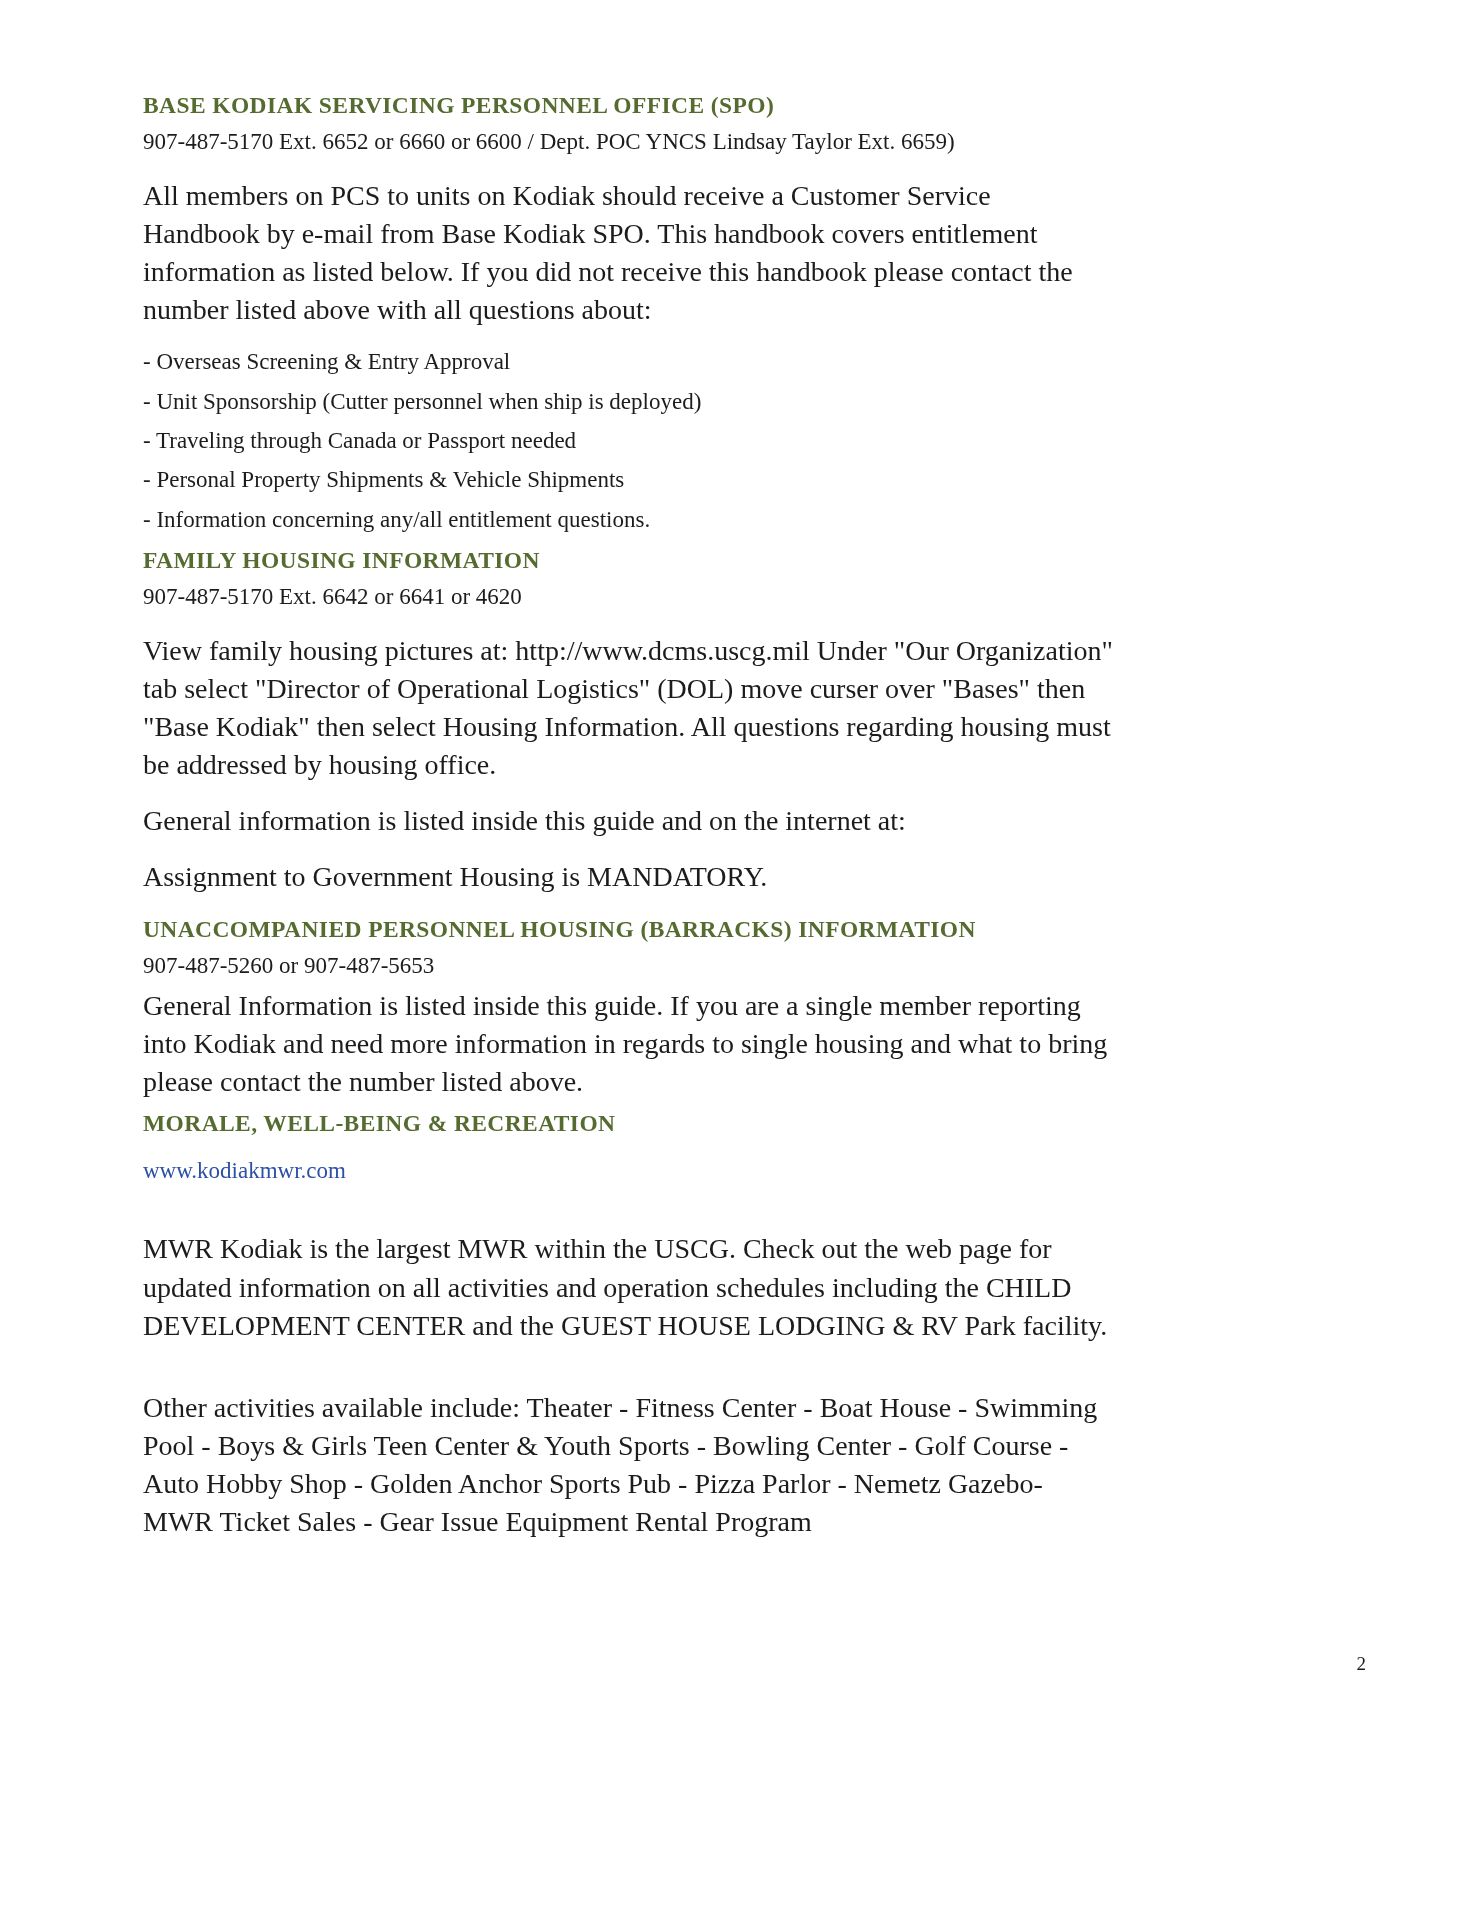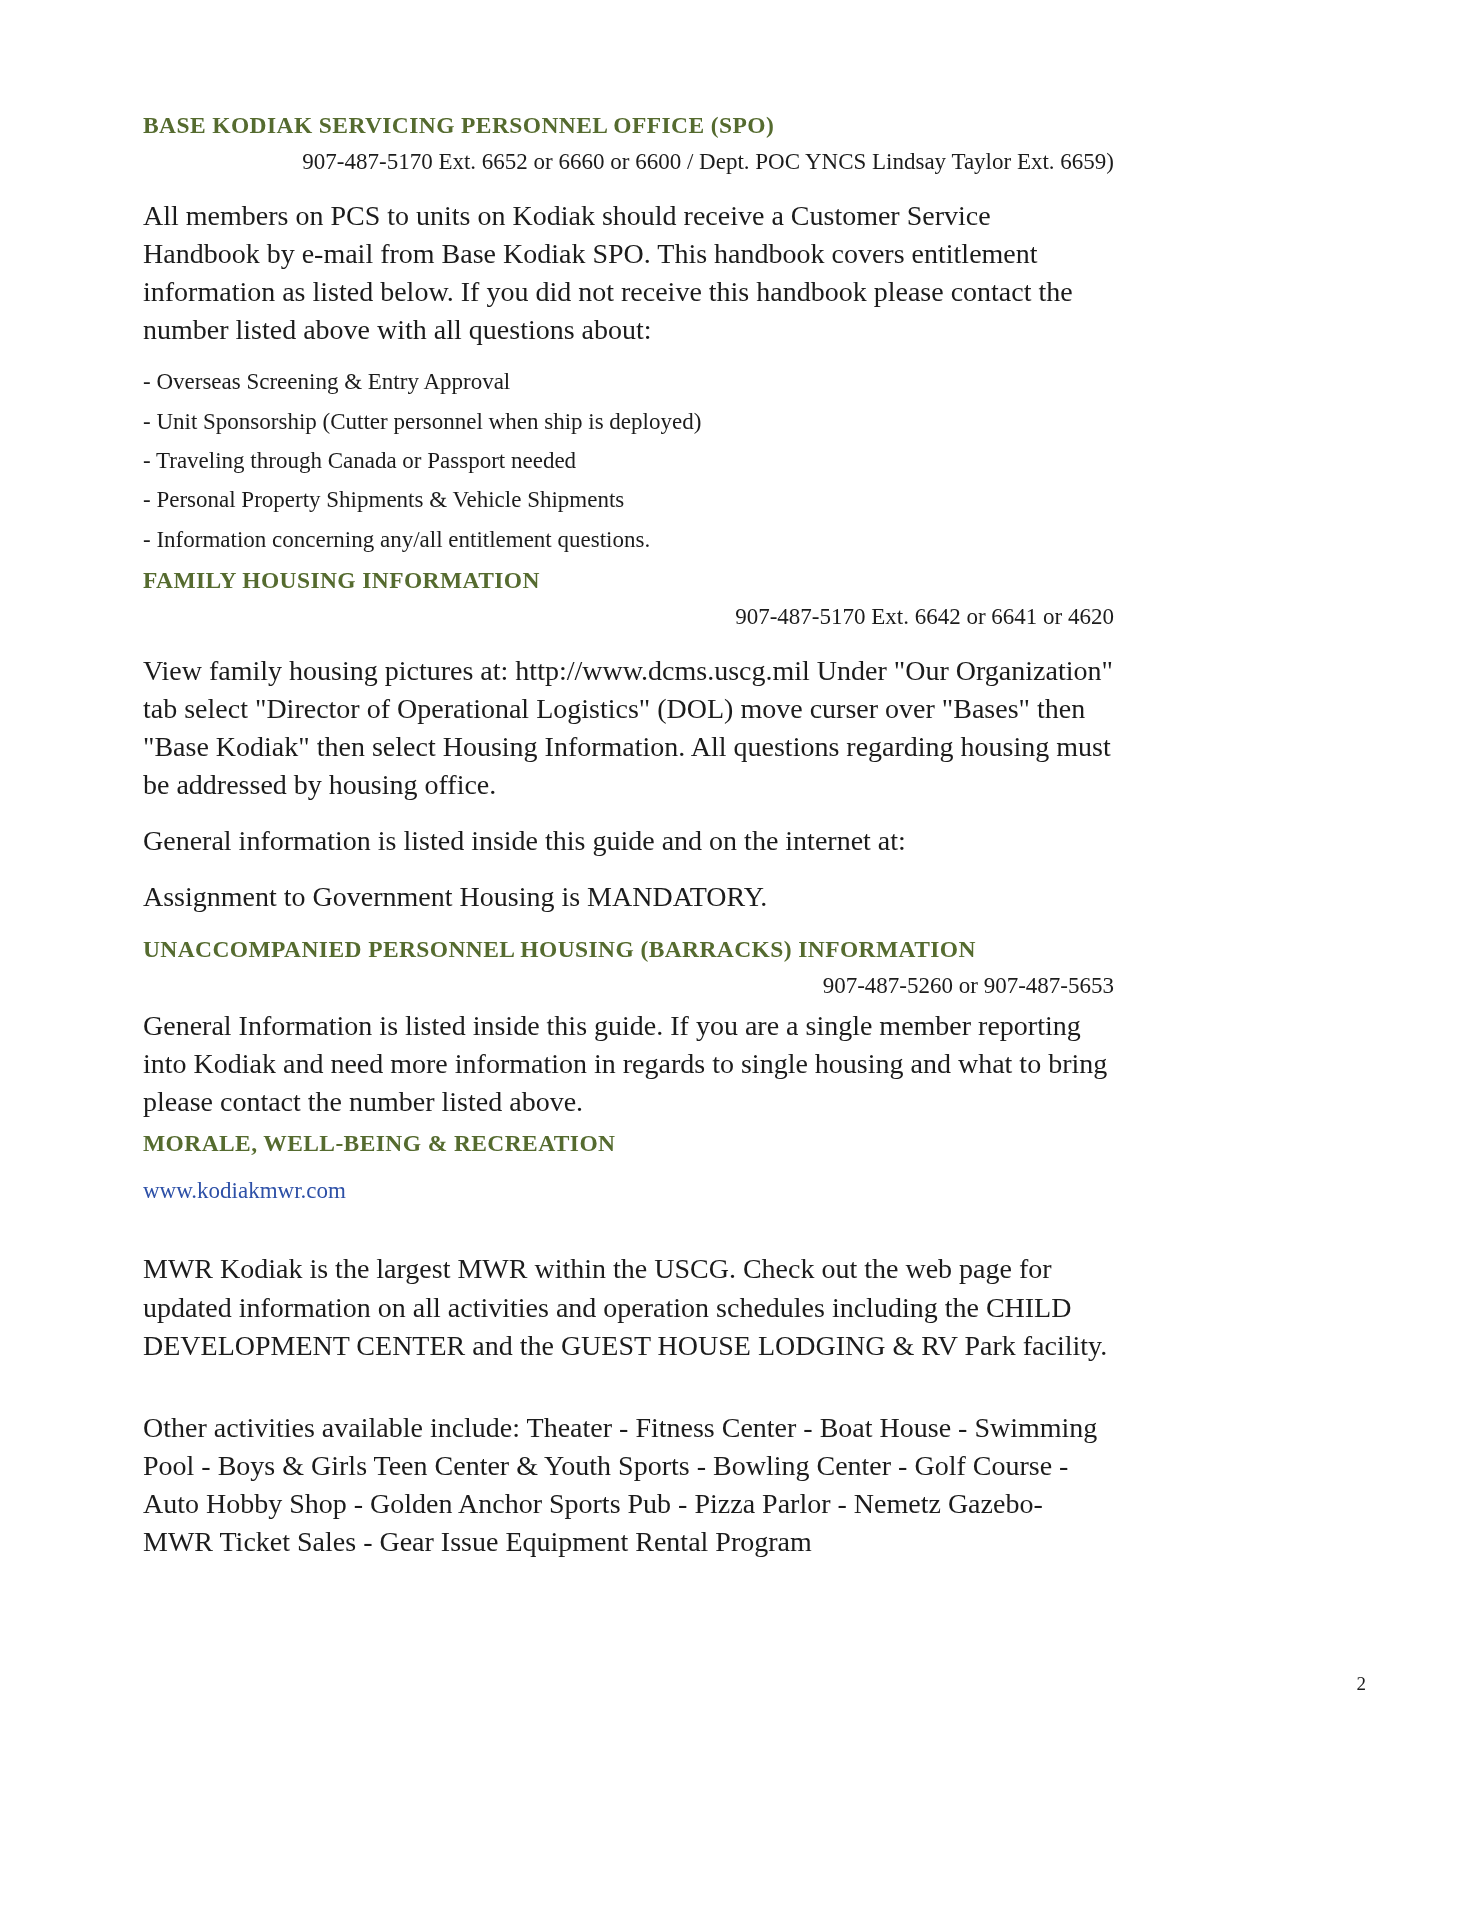--- a/index.html
+++ b/index.html
@@ -8,38 +8,36 @@
     background: #ffffff;
   }
   .page {
     position: relative;
     width: 1484px;
     height: 1797px;
     background: #ffffff;
     font-family: "Liberation Serif", "DejaVu Serif", serif;
     color: #1c1c1c;
     overflow: hidden;
-    margin-top: 20px;
   }
   .content {
     padding: 84px 370px 0 143px;
   }
   .heading {
     font-size: 23.5px;
     font-weight: bold;
     color: #556b2f;
     letter-spacing: 0.4px;
     margin: 6px 0 6px 0;
     line-height: 1.3;
   }
   .phone {
     font-size: 23px;
     margin: 0 0 20px 0;
     line-height: 1.32;
-    text-align: right;
   }
   .para {
     font-size: 28px;
     line-height: 1.36;
     margin: 0 0 18px 0;
   }
   .bullet {
     font-size: 23px;
     line-height: 1.32;
     margin: 0 0 9px 0;

